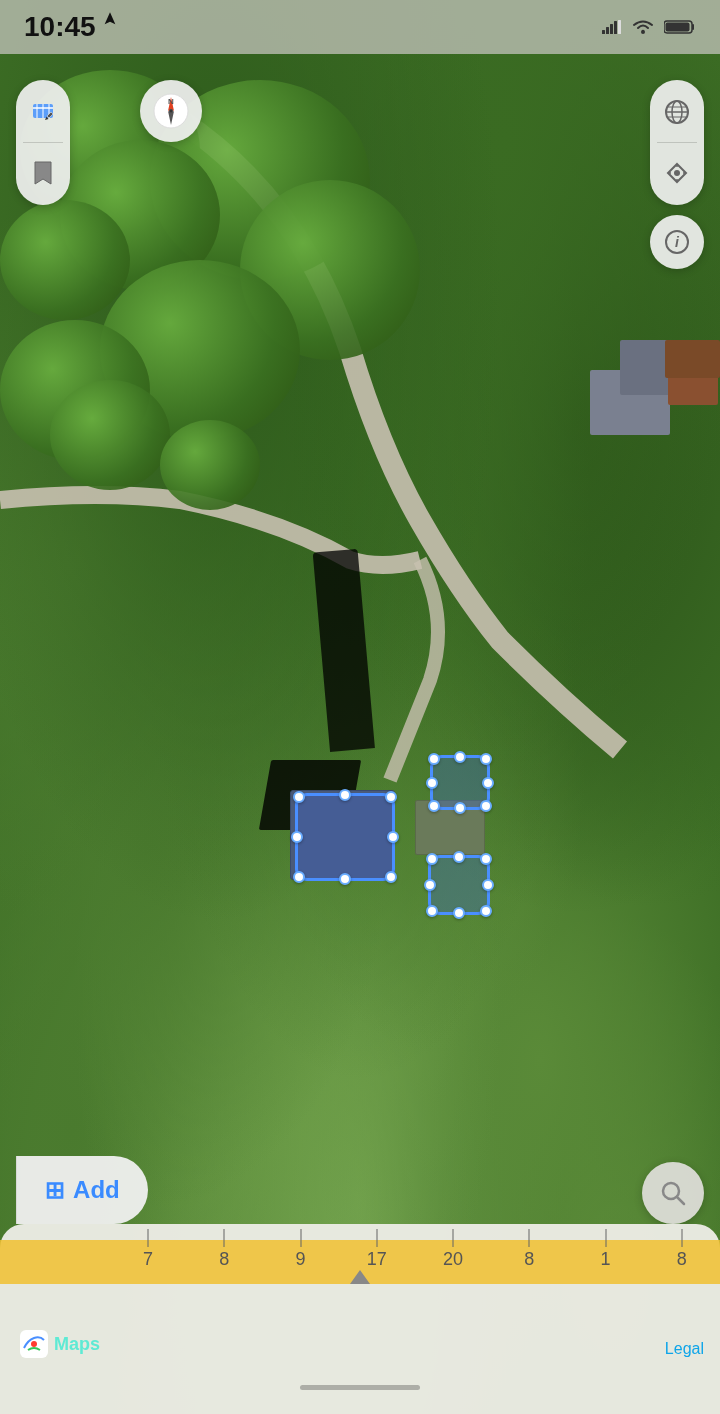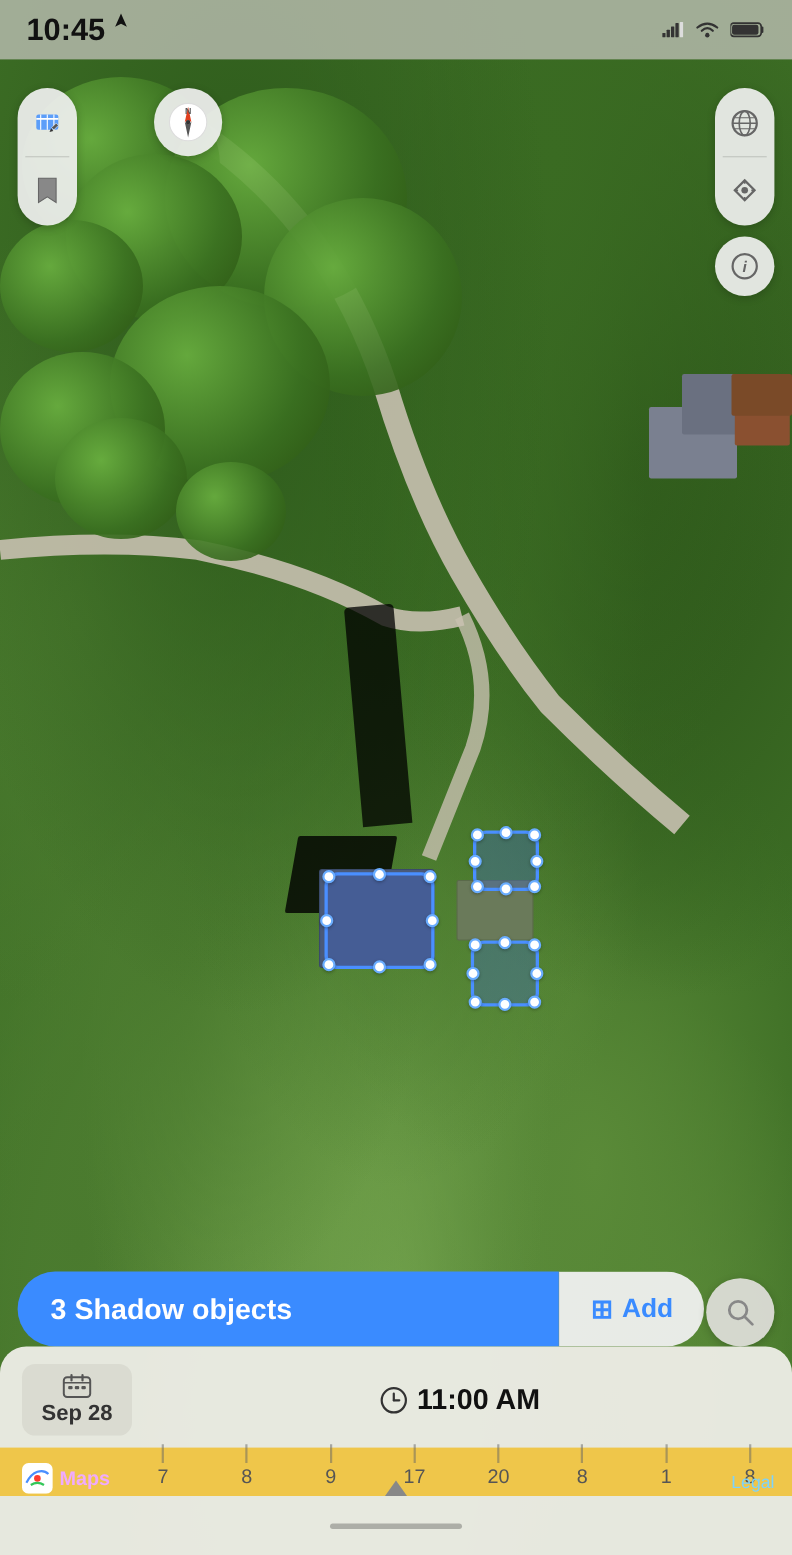--- a/index.html
+++ b/index.html
@@ -375,21 +375,21 @@
       align-items: center;
       gap: 6px;
     }
 
     .legal-link {
       position: absolute;
       bottom: 56px;
       right: 16px;
       z-index: 110;
       font-size: 16px;
-      color: #7dd3fc;
+      color: #0ea5e9;
       margin-top: 40px;
     }
 
     
     .bottom-bar {
       position: absolute;
       bottom: 0;
       left: 0; right: 0;
       height: 54px;
       background: rgba(235,235,228,0.97);
@@ -581,61 +581,34 @@
   </div>
   <div class="control-btn-single">
     <svg width="26" height="26" viewBox="0 0 26 26" fill="none" xmlns="http://www.w3.org/2000/svg">
       <circle cx="13" cy="13" r="11" stroke="#666" stroke-width="2" fill="none"></circle>
       <text x="13" y="18" text-anchor="middle" font-size="14" fill="#666" font-style="italic" font-weight="bold">i</text>
     </svg>
   </div>
 </div>
 
 <div class="bottom-action-bar">
-  <div class="shadow-objects-btn">
-    <span>3 Shadow objects</span>
-  </div>
   <div class="add-btn">
     <span>⊞</span>
     <span>Add</span>
   </div>
 </div>
 
 <div class="search-btn">
   <svg width="28" height="28" viewBox="0 0 28 28" fill="none" xmlns="http://www.w3.org/2000/svg">
     <circle cx="12" cy="12" r="8" stroke="#888" stroke-width="2.5" fill="none"></circle>
     <line x1="18" y1="18" x2="25" y2="25" stroke="#888" stroke-width="2.5" stroke-linecap="round"></line>
   </svg>
 </div>
 
 <div class="timeline-bar">
-  <div class="timeline-top">
-
-    <div class="timeline-date">
-      <svg width="28" height="24" viewBox="0 0 28 24" fill="none" xmlns="http://www.w3.org/2000/svg">
-        <rect x="2" y="4" width="24" height="18" rx="3" stroke="#555" stroke-width="1.8" fill="none"></rect>
-        <line x1="2" y1="9" x2="26" y2="9" stroke="#555" stroke-width="1.5"></line>
-        <line x1="9" y1="2" x2="9" y2="7" stroke="#555" stroke-width="2" stroke-linecap="round"></line>
-        <line x1="19" y1="2" x2="19" y2="7" stroke="#555" stroke-width="2" stroke-linecap="round"></line>
-        <rect x="6" y="12" width="4" height="3" rx="1" fill="#555"></rect>
-        <rect x="12" y="12" width="4" height="3" rx="1" fill="#555"></rect>
-        <rect x="18" y="12" width="4" height="3" rx="1" fill="#555"></rect>
-      </svg>
-      <span style="font-size:20px;font-weight:600;color:#333;margin-top:2px;">Sep 28</span>
-    </div>
-
-    <div class="timeline-time-display">
-      <svg width="26" height="26" viewBox="0 0 26 26" fill="none" xmlns="http://www.w3.org/2000/svg">
-        <circle cx="13" cy="13" r="11" stroke="#333" stroke-width="2" fill="none"></circle>
-        <line x1="13" y1="7" x2="13" y2="13" stroke="#333" stroke-width="2" stroke-linecap="round"></line>
-        <line x1="13" y1="13" x2="18" y2="13" stroke="#333" stroke-width="2" stroke-linecap="round"></line>
-      </svg>
-      <span style="font-size:26px;font-weight:700;color:#111;">11:00 AM</span>
-    </div>
-  </div>
 
   <div class="timeline-ruler">
     <div class="ruler-highlight"></div>
     <div class="ruler-track">
     <div class="ruler-hour">
         <div class="ruler-tick"></div>
         <span class="ruler-label">7</span>
       </div>
         <div class="ruler-hour">
         <div class="ruler-tick"></div>
@@ -671,21 +644,21 @@
   </div>
 </div>
 
 <div class="maps-brand">
   <svg width="28" height="28" viewBox="0 0 28 28" xmlns="http://www.w3.org/2000/svg">
     <rect width="28" height="28" rx="6" fill="white"></rect>
     <path d="M4 18 Q8 10 14 8 Q20 6 24 10" stroke="#4a8fff" stroke-width="2" fill="none"></path>
     <circle cx="14" cy="14" r="3" fill="#ff3b30"></circle>
     <path d="M8 20 Q14 16 20 20" stroke="#34c759" stroke-width="2" fill="none"></path>
   </svg>
-  <span style="font-size:18px;font-weight:600;color:#f0abfc;">Maps</span>
+  <span style="font-size:18px;font-weight:600;color:#5eead4;">Maps</span>
 </div>
 
 <div class="legal-link">
   <span>Legal</span>
 </div>
 
 <div class="bottom-bar">
   <div class="home-indicator"></div>
 </div>
 

